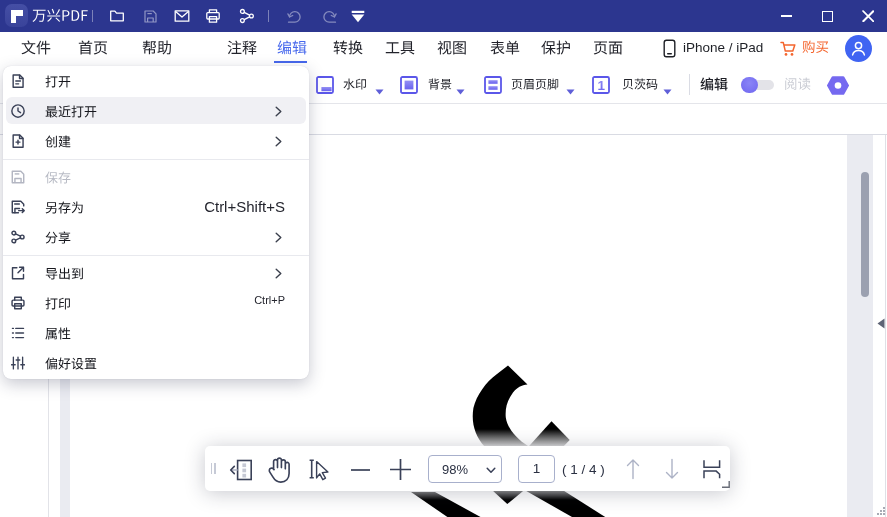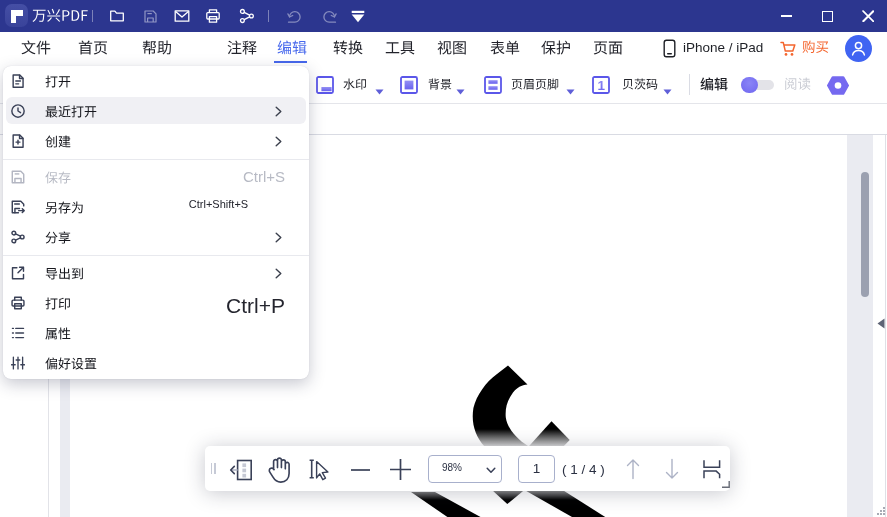--- a/index.html
+++ b/index.html
@@ -389,39 +389,38 @@
           <path d="M4.2 12.2V8.4h5.6v3.8"></path>
         </g>
       </svg>
     </div>
 <div class="abs" style="left:41.5px;top:104.6px">
       <svg width="26.0" height="16.2" viewBox="0 0 26.0 16.2" fill="#B7BAC4">
         <path transform="translate(0.00,11.44) scale(0.013000,-0.013000)" d="M452 726H824V542H452ZM380 793V474H598V350H306V281H554C486 175 380 74 277 23C294 9 317 -18 329 -36C427 21 528 121 598 232V-80H673V235C740 125 836 20 928 -38C941 -19 964 7 981 22C884 74 782 175 718 281H954V350H673V474H899V793ZM277 837C219 686 123 537 23 441C36 424 58 384 65 367C102 404 138 448 173 496V-77H245V607C284 673 319 744 347 815Z"></path>
         <path transform="translate(13.00,11.44) scale(0.013000,-0.013000)" d="M613 349V266H335V196H613V10C613 -4 610 -8 592 -9C574 -10 514 -10 448 -8C458 -29 468 -58 471 -79C557 -79 613 -79 647 -68C680 -56 689 -35 689 9V196H957V266H689V324C762 370 840 432 894 492L846 529L831 525H420V456H761C718 416 663 375 613 349ZM385 840C373 797 359 753 342 709H63V637H311C246 499 153 370 31 284C43 267 61 235 69 216C112 247 152 282 188 320V-78H264V411C316 481 358 557 394 637H939V709H424C438 746 451 784 462 821Z"></path>
       </svg>
     </div>
-<div class="abs" style="left:149px;top:102.4px;width:133px;text-align:right;font-size:15px;color:#B7BAC4">Ctrl+S</div>
 <div class="abs" style="left:7.5px;top:134.0px">
       <svg width="14" height="14" viewBox="0 0 14 14" fill="none" stroke="#3A4157" stroke-width="1.3" stroke-linejoin="round" stroke-linecap="round">
         <g transform="translate(7,7) scale(1.1) translate(-7,-7)">
           <path d="M7.4 12.2H1.8V1.8h7.8l2.6 2.6V6"></path>
           <path d="M4 4.2h4.2"></path>
           <path d="M4.2 12.2V8.4h4.2"></path>
           <path d="M7.6 10.3h5m0 0L10.9 8.6m1.7 1.7-1.7 1.7"></path>
         </g>
       </svg>
     </div>
 <div class="abs" style="left:41.5px;top:134.6px">
       <svg width="39.0" height="16.2" viewBox="0 0 39.0 16.2" fill="#17181E">
         <path transform="translate(0.00,11.44) scale(0.013000,-0.013000)" d="M237 722H765V504H237ZM163 793V432H444C441 397 436 363 430 331H72V262H412C370 135 279 38 50 -14C66 -30 85 -61 93 -80C350 -17 449 104 494 262H800C788 93 775 22 753 2C743 -8 732 -9 711 -9C688 -9 625 -8 561 -3C575 -23 585 -54 587 -76C649 -80 711 -80 742 -78C777 -76 799 -69 820 -48C851 -15 866 74 881 296C882 307 884 331 884 331H509C515 363 520 397 523 432H843V793Z"></path>
         <path transform="translate(13.00,11.44) scale(0.013000,-0.013000)" d="M613 349V266H335V196H613V10C613 -4 610 -8 592 -9C574 -10 514 -10 448 -8C458 -29 468 -58 471 -79C557 -79 613 -79 647 -68C680 -56 689 -35 689 9V196H957V266H689V324C762 370 840 432 894 492L846 529L831 525H420V456H761C718 416 663 375 613 349ZM385 840C373 797 359 753 342 709H63V637H311C246 499 153 370 31 284C43 267 61 235 69 216C112 247 152 282 188 320V-78H264V411C316 481 358 557 394 637H939V709H424C438 746 451 784 462 821Z"></path>
         <path transform="translate(26.00,11.44) scale(0.013000,-0.013000)" d="M162 784C202 737 247 673 267 632L335 665C314 706 267 768 226 812ZM499 371C550 310 609 226 635 173L701 209C674 261 613 342 561 401ZM411 838V720C411 682 410 642 407 599H82V524H399C374 346 295 145 55 -11C73 -23 101 -49 114 -66C370 104 452 328 476 524H821C807 184 791 50 761 19C750 7 739 4 717 5C693 5 630 5 562 11C577 -11 587 -44 588 -67C650 -70 713 -72 748 -69C785 -65 808 -57 831 -28C870 18 884 159 900 560C900 572 901 599 901 599H484C486 641 487 682 487 719V838Z"></path>
       </svg>
     </div>
-<div class="abs" style="left:149px;top:132.4px;width:133px;text-align:center;font-size:11px;color:#24252E">Ctrl+Shift+S</div>
+<div class="abs" style="left:149px;top:132.4px;width:133px;text-align:right;font-size:15px;color:#24252E">Ctrl+Shift+S</div>
 <div class="abs" style="left:7.5px;top:164.0px">
       <svg width="14" height="14" viewBox="0 0 14 14" fill="none" stroke="#3A4157" stroke-width="1.3" stroke-linejoin="round" stroke-linecap="round">
         <g transform="translate(7,7) scale(1.1) translate(-7,-7)">
           <circle cx="3.2" cy="3.4" r="1.7"></circle>
           <circle cx="10.8" cy="7" r="1.7"></circle>
           <circle cx="3.2" cy="10.6" r="1.7"></circle>
           <path d="M4.8 4.2 9.2 6.2M4.8 9.8 9.2 7.8"></path>
         </g>
       </svg>
     </div>
@@ -465,21 +464,21 @@
           <path d="M4 7.6h6v4.6H4z"></path>
         </g>
       </svg>
     </div>
 <div class="abs" style="left:41.5px;top:230.6px">
       <svg width="26.0" height="16.2" viewBox="0 0 26.0 16.2" fill="#17181E">
         <path transform="translate(0.00,11.44) scale(0.013000,-0.013000)" d="M199 840V638H48V566H199V353C139 337 84 322 39 311L62 236L199 276V20C199 6 193 1 179 1C166 0 122 0 75 1C85 -19 96 -50 99 -70C169 -70 210 -68 237 -56C263 -44 273 -23 273 19V298L423 343L413 414L273 374V566H412V638H273V840ZM418 756V681H703V31C703 12 696 6 676 6C654 4 582 4 508 7C520 -15 534 -52 539 -74C634 -74 697 -73 734 -60C770 -47 783 -21 783 30V681H961V756Z"></path>
         <path transform="translate(13.00,11.44) scale(0.013000,-0.013000)" d="M93 37C118 53 157 65 457 143C454 159 452 190 452 212L179 147V414H456V487H179V675C275 698 378 727 455 760L395 820C327 785 207 748 103 723V183C103 144 78 124 60 115C72 96 88 57 93 37ZM533 770V-78H608V695H839V174C839 159 834 154 818 153C801 153 747 153 685 155C697 133 711 97 715 74C789 74 842 76 873 90C905 103 914 130 914 173V770Z"></path>
       </svg>
     </div>
-<div class="abs" style="left:149px;top:228.4px;width:133px;text-align:right;font-size:21px;color:#24252E">Ctrl+P</div>
+<div class="abs" style="left:149px;top:228.4px;width:133px;text-align:right;font-size:11px;color:#24252E">Ctrl+P</div>
 <div class="abs" style="left:7.5px;top:260.0px">
       <svg width="14" height="14" viewBox="0 0 14 14" fill="none" stroke="#3A4157" stroke-width="1.3" stroke-linejoin="round" stroke-linecap="round">
         <g transform="translate(7,7) scale(1.1) translate(-7,-7)">
           <path d="M5 2.8h7M5 7h7M5 11.2h7"></path>
           <path d="M2 2.8h.8M2 7h.8M2 11.2h.8"></path>
         </g>
       </svg>
     </div>
 <div class="abs" style="left:41.5px;top:260.6px">
       <svg width="26.0" height="16.2" viewBox="0 0 26.0 16.2" fill="#17181E">
@@ -534,21 +533,21 @@
         <path d="M9.6 2.6 20.9 13l-5.6.6 3.2 5.6-2.7 1.5-3.1-5.8-3.1 4z" fill="#fff"></path>
       </svg>
     </div>
 <svg class="abs" style="left:146px;top:22.8px" width="19" height="2" viewBox="0 0 19 2">
       <path d="M0 1h19" stroke="#3A4158" stroke-width="1.7"></path>
     </svg>
 <svg class="abs" style="left:185px;top:13px" width="21" height="21" viewBox="0 0 21 21">
       <path d="M0 10.5h21M10.5 0v21" stroke="#3A4158" stroke-width="1.7"></path>
     </svg>
 <div class="abs" style="left:223px;top:9px;width:74px;height:28px;border:1.3px solid #A8B0CC;border-radius:4px"></div>
-<div class="abs" style="left:237px;top:16px;font-size:10px;color:#2A3042">98%</div>
+<div class="abs" style="left:237px;top:16px;font-size:13px;color:#2A3042">98%</div>
 <svg class="abs" style="left:281px;top:20.5px" width="10" height="7" viewBox="0 0 10 7" fill="none" stroke="#3A4158" stroke-width="1.5" stroke-linecap="round" stroke-linejoin="round">
       <path d="M1.2 1.2 5 5.2 8.8 1.2"></path>
     </svg>
 <div class="abs" style="left:313px;top:9px;width:37px;height:28px;border:1.3px solid #A8B0CC;border-radius:4px;text-align:center;font-size:13.5px;color:#2A3042;line-height:26px">1</div>
 <div class="abs" style="left:357px;top:15.5px;font-size:13.5px;color:#2A3042">( 1 / 4 )</div>
 <div class="abs" style="left:421px;top:12px">
       <svg width="14" height="22" viewBox="0 0 14 22" fill="none" stroke="#ADB3C6" stroke-width="1.4" stroke-linecap="round" stroke-linejoin="round">
         <path d="M7 20.5V2M1.5 7.5 7 2l5.5 5.5"></path>
       </svg>
     </div>

